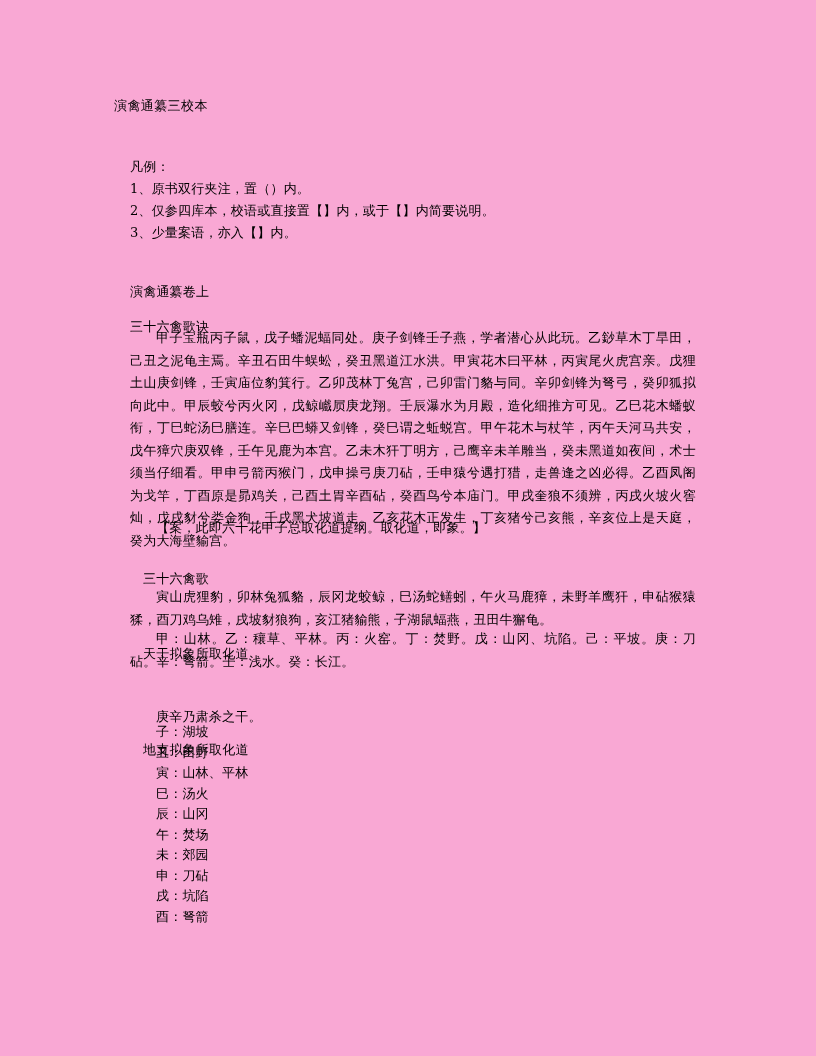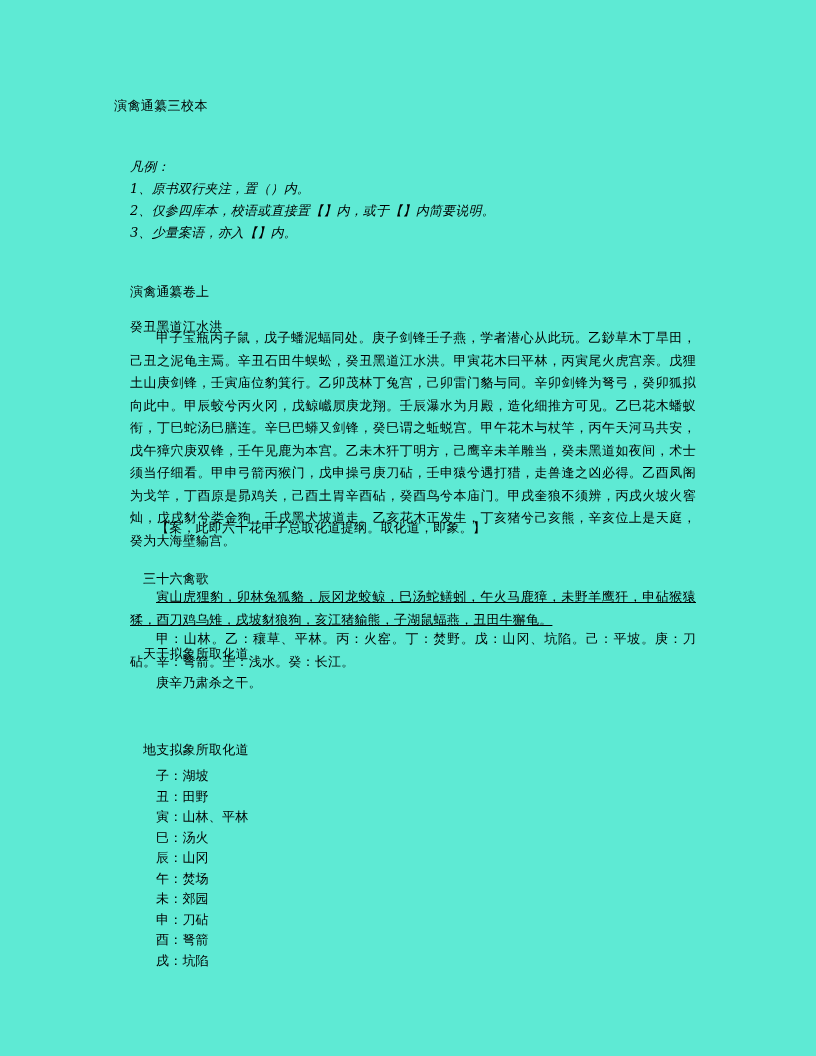--- a/index.html
+++ b/index.html
@@ -7,21 +7,21 @@
     padding: 0;
     background: #ffffff;
   }
   body {
     font-family: "DejaVu Serif", "Liberation Serif", serif;
     color: #000000;
   }
   .page {
     width: 816px;
     height: 1056px;
-    background: #5eead4;
+    background: #f9a8d4;
     position: relative;
     box-sizing: border-box;
     overflow: hidden;
   }
   .content {
     position: absolute;
     left: 0;
     top: 0;
     width: 816px;
   }
@@ -45,51 +45,50 @@
     text-justify: inter-ideograph;
     letter-spacing: 0.2px;
   }
   .nowrapline {
     white-space: nowrap;
   }
   .indent-1 {
     text-indent: 26px;
   }
   .fanli { top: 156px; }
-  .fanli div { white-space: nowrap; font-style: italic; }
+  .fanli div { white-space: nowrap; }
 
   .juan-title { top: 281px; }
   .song-title-1 { top: 316px; }
 
   .poem-main {
     top: 327px;
     line-height: 22.5px;
   }
   .an-note {
     top: 517px;
     text-indent: 26px;
   }
   .song-title-2 { top: 568px; text-indent: 13px;}
   .song-body-2 {
     top: 586px;
     line-height: 22.5px;
     text-indent: 26px;
-    text-decoration: underline;
   }
   .tiangan-title { top: 643px; text-indent: 13px; }
   .tiangan-body {
     top: 628px;
     line-height: 22.5px;
     text-indent: 26px;
   }
-  .tiangan-note { top: 672px; text-indent: 26px; white-space: nowrap; }
+  .tiangan-note { top: 706px; text-indent: 26px; white-space: nowrap; }
 
   .dizhi-title { top: 731px; text-indent: 13px; margin-top: 8px; }
   .dizhi-list {
-    top: 766px;
+    top: 722px;
     line-height: 20.5px;
   }
   .dizhi-list div {
     white-space: nowrap;
     text-indent: 26px;
   }
 </style>
 </head>
 <body>
 
@@ -100,21 +99,21 @@
 
     <div class="block fanli">
       <div>凡例：</div>
       <div>1、原书双行夹注，置（）内。</div>
       <div>2、仅参四库本，校语或直接置【】内，或于【】内简要说明。</div>
       <div>3、少量案语，亦入【】内。</div>
     </div>
 
     <div class="block juan-title nowrapline">演禽通纂卷上</div>
 
-    <div class="block song-title-1 nowrapline">癸丑黑道江水洪</div>
+    <div class="block song-title-1 nowrapline">三十六禽歌诀</div>
 
     <div class="block poem-main indent-1">甲子宝瓶丙子鼠，戊子蟠泥蝠同处。庚子剑锋壬子燕，学者潜心从此玩。乙䤬草木丁旱田，己丑之泥龟主焉。辛丑石田牛蜈蚣，癸丑黑道江水洪。甲寅花木曰平林，丙寅尾火虎宫亲。戊狸土山庚剑锋，壬寅庙位豹箕行。乙卯茂林丁兔宫，己卯雷门貉与同。辛卯剑锋为弩弓，癸卯狐拟向此中。甲辰蛟兮丙火冈，戊鲸巇屃庚龙翔。壬辰瀑水为月殿，造化细推方可见。乙巳花木蟠蚁衔，丁巳蛇汤巳膳连。辛巳巴蟒又剑锋，癸巳谓之蚯蜕宫。甲午花木与杖竿，丙午天河马共安，戊午獐穴庚双锋，壬午见鹿为本宫。乙未木犴丁明方，己鹰辛未羊雕当，癸未黑道如夜间，术士须当仔细看。甲申弓箭丙猴门，戊申操弓庚刀砧，壬申猿兮遇打猎，走兽逢之凶必得。乙酉凤阁为戈竿，丁酉原是昴鸡关，己酉土胃辛酉砧，癸酉鸟兮本庙门。甲戌奎狼不须辨，丙戌火坡火窖灿，戊戌豺兮娄金狗，壬戌黑犬坡道走。乙亥花木正发生，丁亥猪兮己亥熊，辛亥位上是天庭，癸为大海壁貐宫。</div>
 
     <div class="block an-note">【案，此即六十花甲子总取化道提纲。取化道，即象。】</div>
 
     <div class="block song-title-2 nowrapline">三十六禽歌</div>
     <div class="block song-body-2">寅山虎狸豹，卯林兔狐貉，辰冈龙蛟鲸，巳汤蛇鳝蚓，午火马鹿獐，未野羊鹰犴，申砧猴猿猱，酉刀鸡乌雉，戌坡豺狼狗，亥江猪貐熊，子湖鼠蝠燕，丑田牛獬龟。</div>
 
     <div class="block tiangan-title nowrapline">天干拟象所取化道</div>
     <div class="block tiangan-body">甲：山林。乙：穰草、平林。丙：火窑。丁：焚野。戊：山冈、坑陷。己：平坡。庚：刀砧。辛：弩箭。壬：浅水。癸：长江。</div>
@@ -123,18 +122,18 @@
     <div class="block dizhi-title nowrapline">地支拟象所取化道</div>
     <div class="block dizhi-list">
       <div>子：湖坡</div>
       <div>丑：田野</div>
       <div>寅：山林、平林</div>
       <div>巳：汤火</div>
       <div>辰：山冈</div>
       <div>午：焚场</div>
       <div>未：郊园</div>
       <div>申：刀砧</div>
+      <div>戌：坑陷</div>
       <div>酉：弩箭</div>
-      <div>戌：坑陷</div>
     </div>
 
   </div>
 </div>
 
 </body></html>

